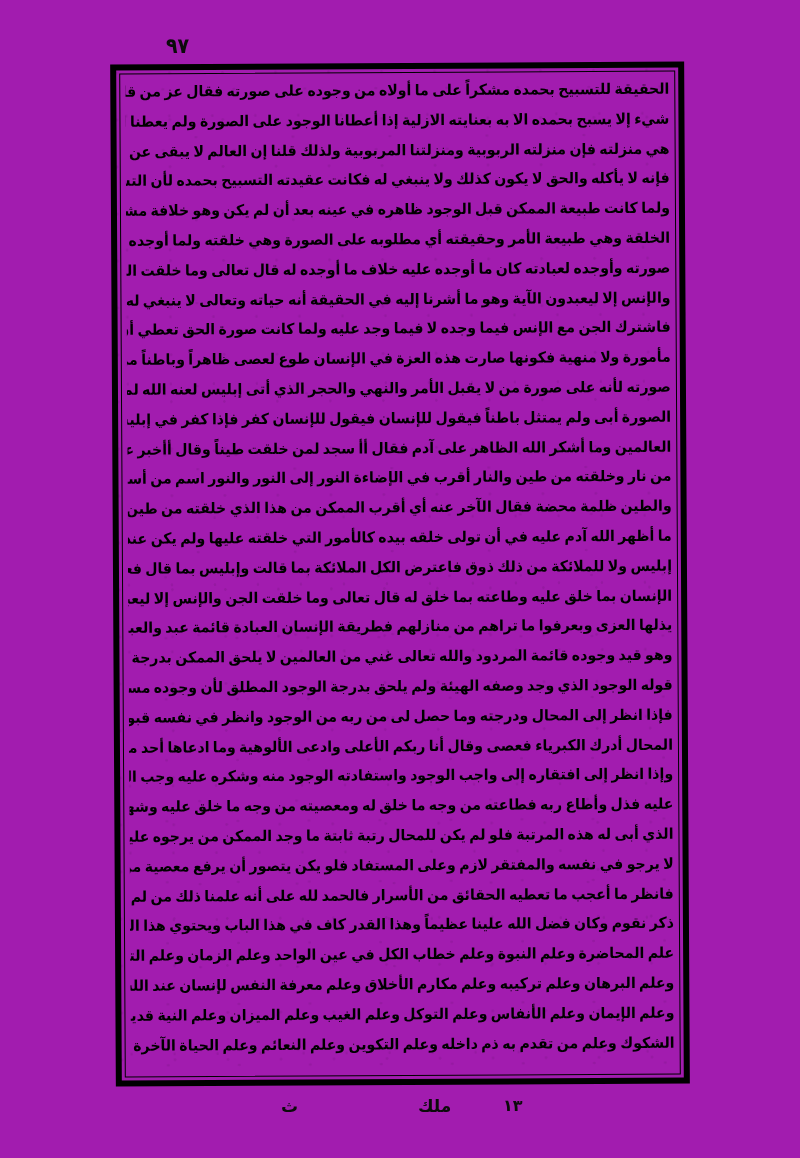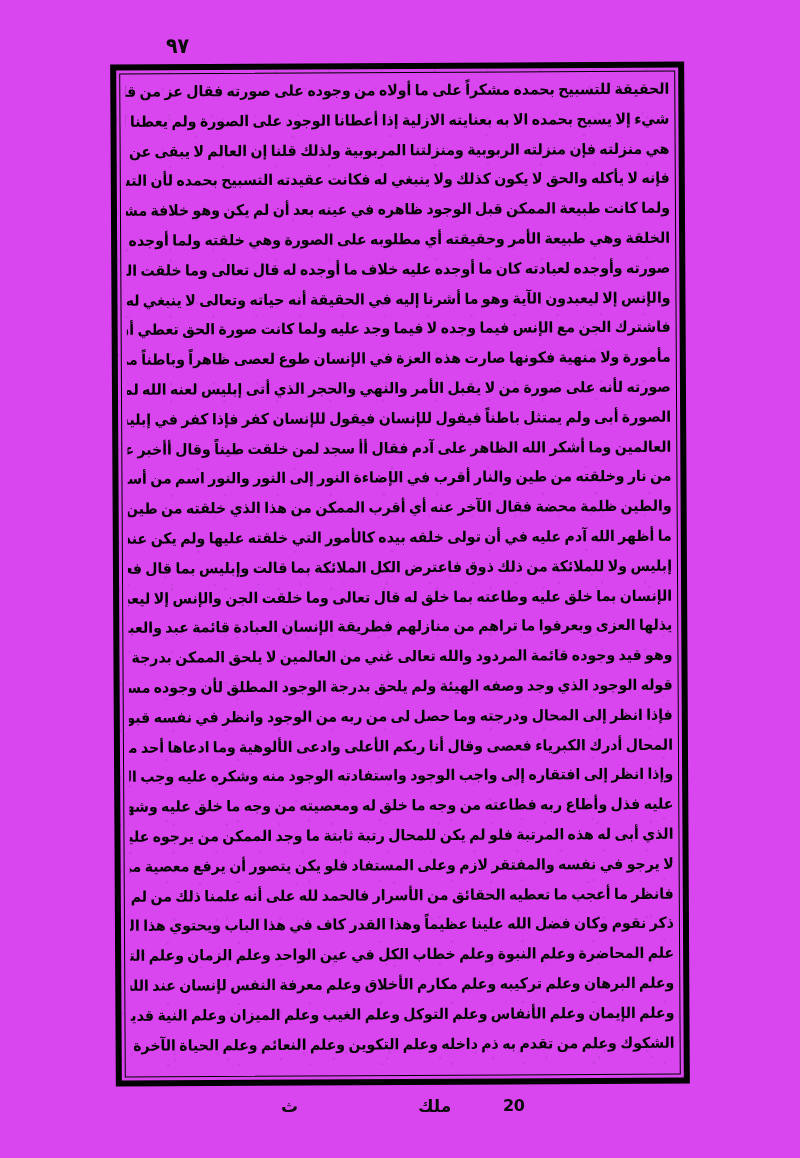--- a/index.html
+++ b/index.html
@@ -13,21 +13,21 @@
     position: relative;
     overflow: hidden;
     font-family: "DejaVu Sans", sans-serif;
     -webkit-font-smoothing: none;
   }
 
   
   #page {
     position: absolute;
     inset: 0;
-    background: #d946ef;
+    background: #a21caf;
     text-decoration: underline;
   }
 
   
   #folio-number {
     position: absolute;
     left: 166px;
     top: 36px;
     font-family: "DejaVu Sans", sans-serif;
     font-size: 19px;
@@ -177,16 +177,16 @@
         <div class="text-line">وعلم البرهان وعلم تركيبه وعلم مكارم الأخلاق وعلم معرفة النفس لإنسان عند الله من غيره وعلم الحجر</div>
         <div class="text-line">وعلم الإيمان وعلم الأنفاس وعلم التوكل وعلم الغيب وعلم الميزان وعلم النية قديس وعلم حضرة</div>
         <div class="text-line">الشكوك وعلم من تقدم به ذم داخله وعلم التكوين وعلم النعائم وعلم الحياة الآخرة وعلم</div>
       </div>
     <div id="grain"></div>
   </div>
 
   <div id="footer">
     <span class="footer-cell" id="footer-catchword">ث</span>
     <span class="footer-cell" id="footer-signature">ملك</span>
-    <span class="footer-cell" id="footer-quire">20</span>
+    <span class="footer-cell" id="footer-quire">١٣</span>
   </div>
 
 </div>
 
 </body></html>

